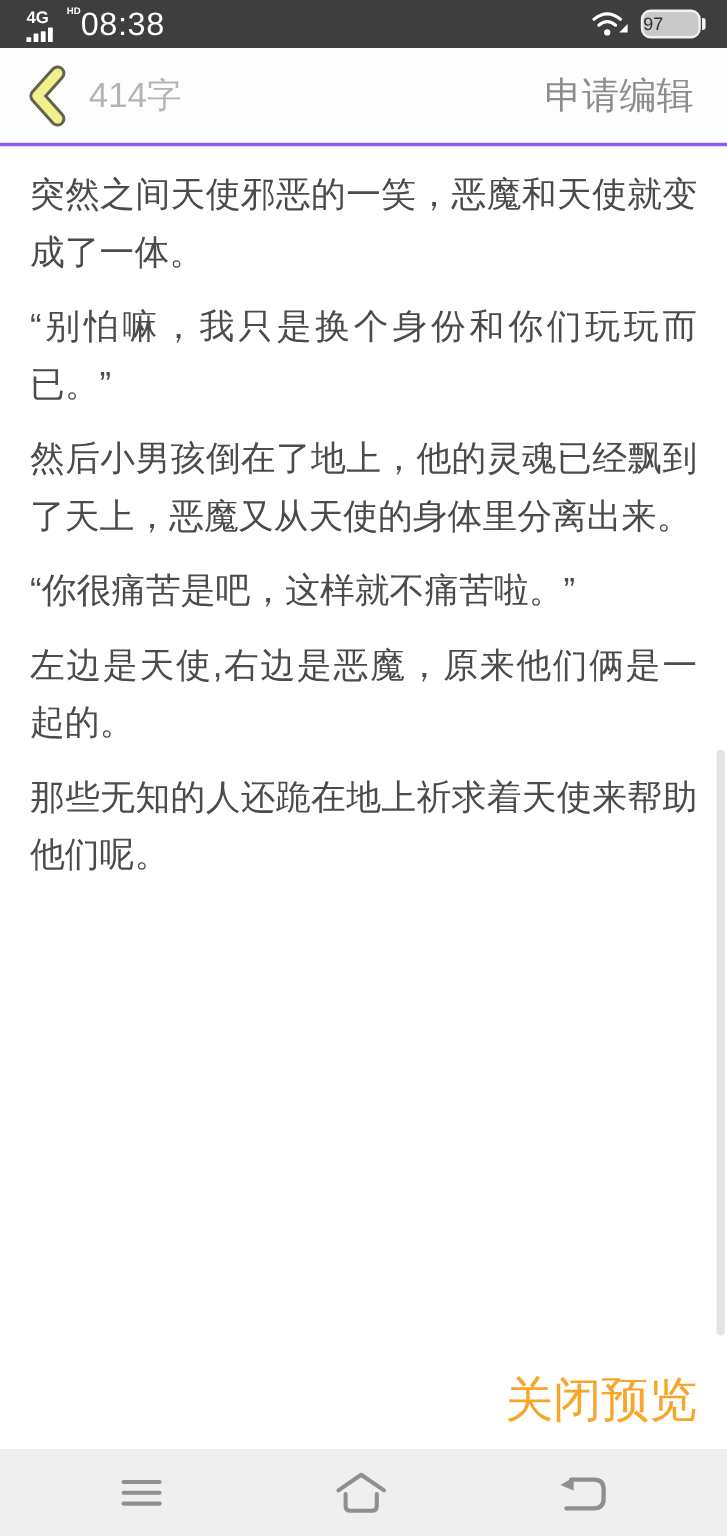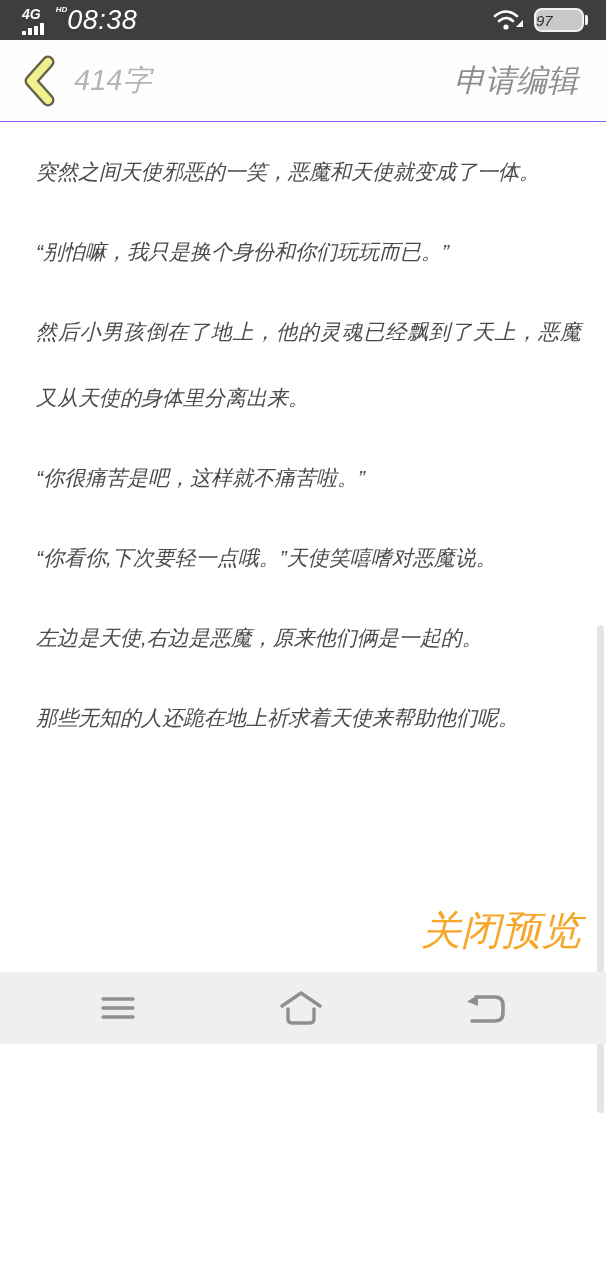--- a/index.html
+++ b/index.html
@@ -1,21 +1,21 @@
 <!DOCTYPE html>
 <html><head>
 <meta charset="utf-8">
 <style>
   html,body{margin:0;padding:0;}
   body{
     width:606px;height:1280px;overflow:hidden;background:#ffffff;
     font-family:"Liberation Sans","DejaVu Sans",sans-serif;
     position:relative;
   }
-  .screen{width:606px;height:1044px;position:relative;background:#f0abfc;font-style:italic;}
+  .screen{width:606px;height:1280px;position:relative;background:#f0abfc;}
 
   
   .status-bar{
     height:40px;background:#3e3e3e;color:#fff;
     display:flex;align-items:center;justify-content:space-between;
     padding:0 18px 0 22px;box-sizing:border-box;
   }
   .sb-left{display:flex;align-items:center;}
   .signal{display:flex;flex-direction:column;align-items:flex-start;line-height:1;margin-top:1px;}
   .sig-top{display:flex;align-items:flex-start;font-weight:bold;}
@@ -37,37 +37,37 @@
     width:50px;height:24px;border:2px solid #f2f2f2;border-radius:8px;
     background:#c9c9c9;display:flex;align-items:center;justify-content:flex-start;
     box-sizing:border-box;
   }
   .battery-num{font-size:15px;color:#2e2e2e;font-weight:400;}
   .battery-nub{width:3px;height:10px;background:#f2f2f2;border-radius:0 2px 2px 0;margin-left:1px;}
 
   
   .header{
     height:82px;background:#fdfdfd;display:flex;align-items:center;
-    border-bottom:1px solid #8b5cf6;box-sizing:border-box;
+    border-bottom:3px solid #8b5cf6;box-sizing:border-box;
     padding:0 28px 0 22px;
   }
   .back-chevron{display:block;cursor:pointer;}
   .word-count{font-size:29px;color:#b4b4b4;margin-left:18px;}
   .header-spacer{flex:1;}
   .apply-edit{font-size:31px;color:#8d8d8d;cursor:pointer;}
 
   
   .article{
     position:absolute;top:122px;left:0;right:0;bottom:72px;
     padding:17px 25px 0 25px;box-sizing:border-box;overflow:hidden;
     background:#fff;
   }
   .article p{
-    margin:0 0 14px 11px;
-    font-size:21px;line-height:66px;color:#4b4b4b;
+    margin:0 0 14px 0;
+    font-size:29px;line-height:48px;color:#4b4b4b;
     text-align:justify;word-break:break-all;
   }
   .close-preview{
     position:absolute;right:25px;bottom:14px;
     font-size:40px;color:#f7a629;cursor:pointer;
   }
   .scrollbar-thumb{
     position:absolute;right:2px;top:625px;width:7px;height:488px;
     background:#e4e4e4;border-radius:4px;
   }
@@ -127,21 +127,20 @@
     <span class="word-count">414字</span>
     <div class="header-spacer"></div>
     <span class="apply-edit">申请编辑</span>
   </div>
 
   <div class="article">
     <p>突然之间天使邪恶的一笑，恶魔和天使就变成了一体。</p>
     <p>“别怕嘛，我只是换个身份和你们玩玩而已。”</p>
     <p>然后小男孩倒在了地上，他的灵魂已经飘到了天上，恶魔又从天使的身体里分离出来。</p>
     <p>“你很痛苦是吧，这样就不痛苦啦。”</p>
-    <p>“你看你,下次要轻一点哦。”天使笑嘻嗜对恶魔说。</p>
     <p>左边是天使,右边是恶魔，原来他们俩是一起的。</p>
     <p>那些无知的人还跪在地上祈求着天使来帮助他们呢。</p>
     <span class="close-preview">关闭预览</span>
   </div>
 
   <div class="scrollbar-thumb"></div>
 
   <div class="nav-bar">
     <div class="nav-btn">
       <svg width="44" height="44" viewBox="0 0 44 44">

